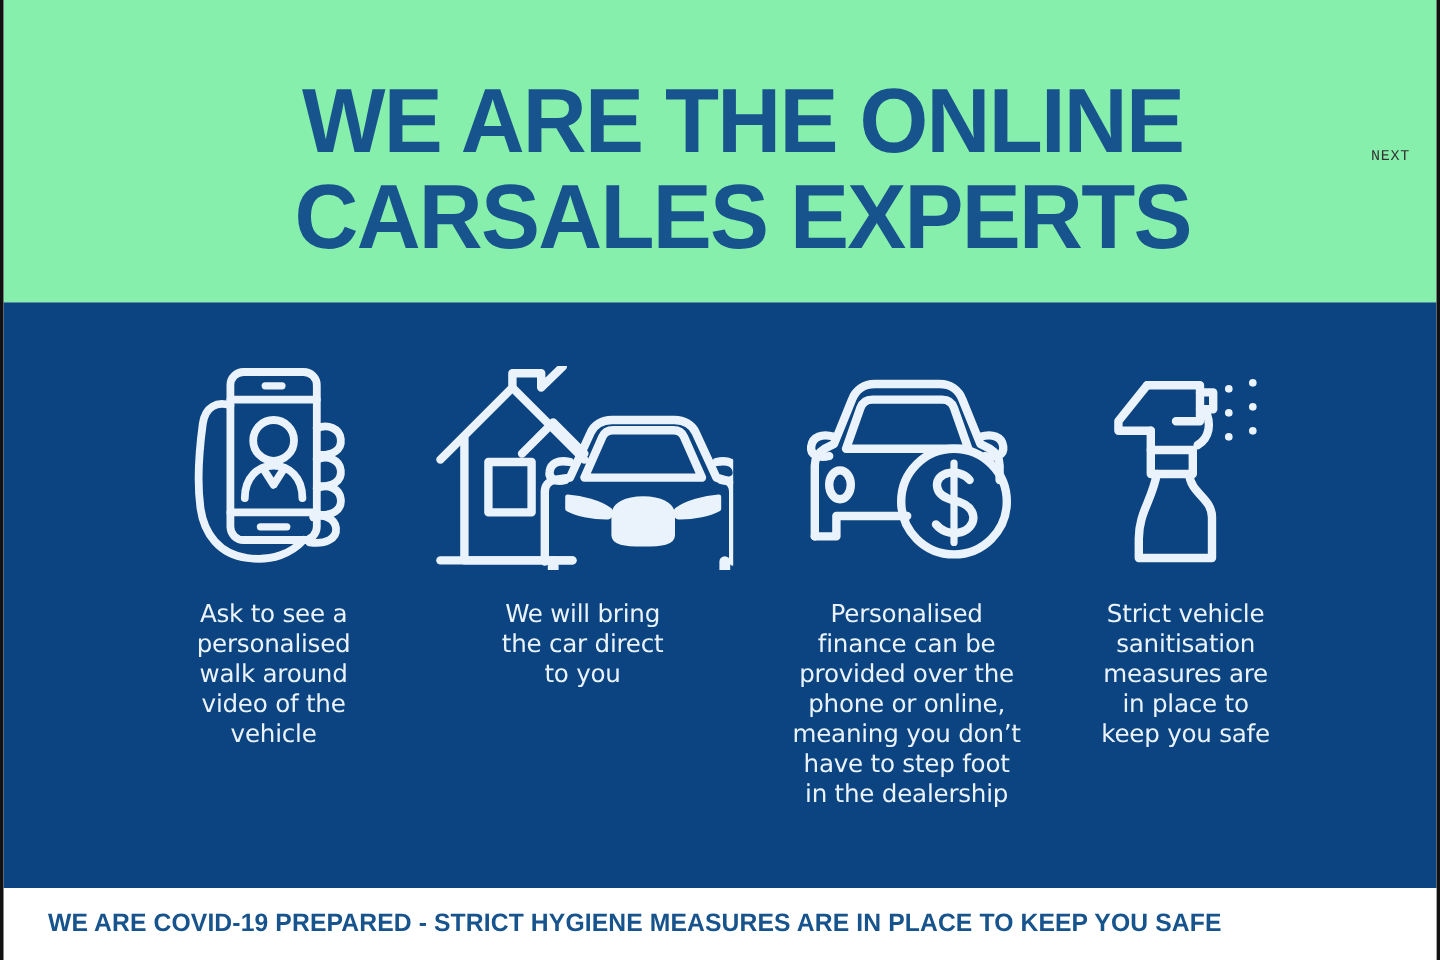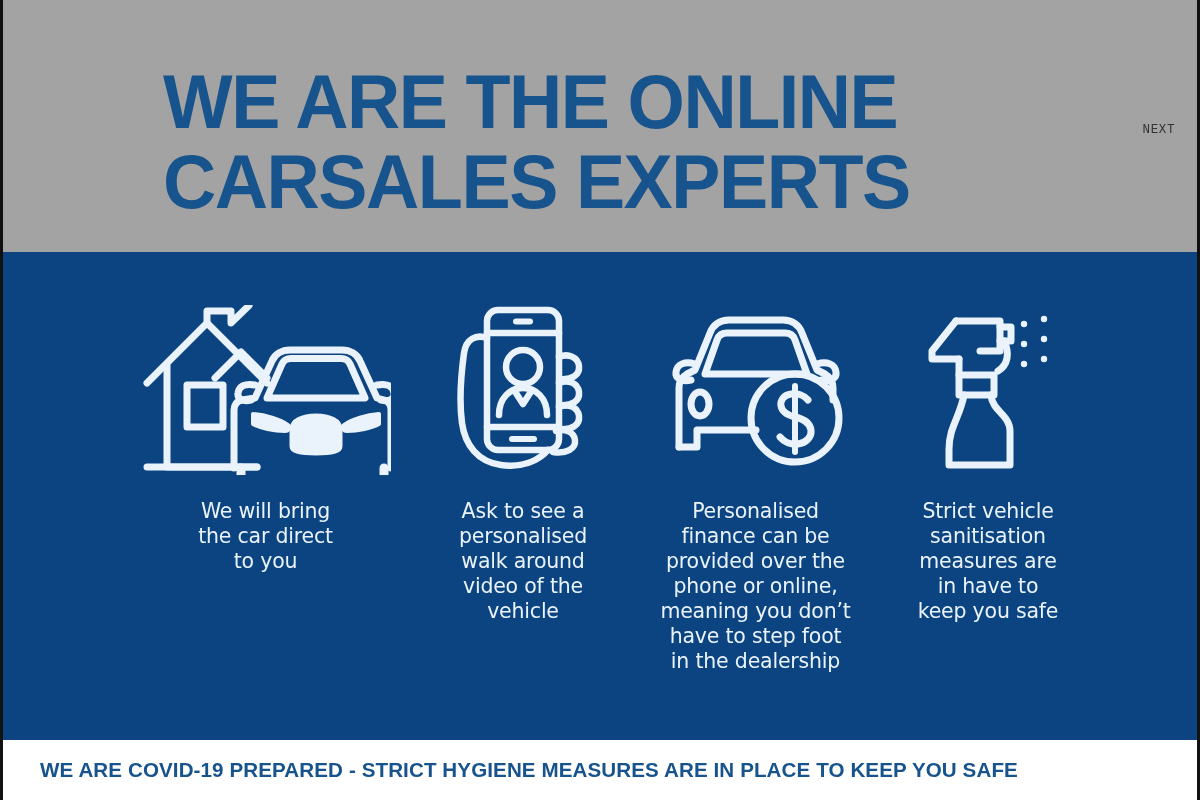--- a/index.html
+++ b/index.html
@@ -25,21 +25,22 @@
     overflow: hidden;
   }
 
   
   .header-area {
     position: absolute;
     left: 0;
     top: 0;
     width: 1194px;
     height: 252px;
-    background: #a3a3a3;
+    background: #86efac;
+    text-align: center;
   }
 
   .headline {
     position: absolute;
     left: 160px;
     top: 62px;
     width: 940px;
     color: #17538C;
     font-family: "Liberation Sans Narrow", "Liberation Sans", sans-serif;
     font-weight: bold;
@@ -148,20 +149,54 @@
   <div class="header-area">
     <div class="headline">WE ARE THE ONLINE
 CARSALES EXPERTS</div>
 
     <div class="next-label">NEXT</div>
   </div>
 
   <div class="blue-band">
     <div class="features">
 
+      <div class="feature col-2">
+        <div class="icon-box">
+          <svg width="135" height="170" viewBox="0 0 135 170" fill="none" stroke="#EAF3FB" stroke-width="6.5" stroke-linejoin="round" stroke-linecap="round">
+
+            <rect x="31" y="5" width="72" height="140" rx="11"></rect>
+
+            <path d="M31 28 L103 28"></path>
+            <path d="M31 122 L103 122"></path>
+
+            <path d="M60 16.5 L74 16.5" stroke-width="6"></path>
+
+            <path d="M56 134 L78 134" stroke-width="6"></path>
+
+            <circle cx="67" cy="62" r="17"></circle>
+
+            <path d="M43 110 C43 93 54 83 67 83 C80 83 91 93 91 110"></path>
+
+            <path d="M58 85 L67 99 L76 85"></path>
+
+            <path d="M31 33 C20 29 10 34 8 48 C5 70 3 96 6 118 C9 140 22 157 45 160 C66 163 82 156 92 145"></path>
+
+            <path d="M103 52 C112 48 122 52 123 61 C124 70 116 75 104 74"></path>
+            <path d="M103 78 C112 74 122 78 123 87 C124 96 116 101 104 100"></path>
+            <path d="M103 102 C112 98 122 102 123 111 C124 120 116 125 104 124"></path>
+            <path d="M100 126 C109 123 118 127 119 135 C120 144 110 149 97 147"></path>
+          </svg>
+        </div>
+        <div class="feature-text">Ask to see a
+personalised
+walk around
+video of the
+vehicle</div>
+      </div>
+
       <div class="feature col-1">
         <div class="icon-box">
           <svg width="250" height="170" viewBox="0 0 250 170" fill="none" stroke="#EAF3FB" stroke-width="7" stroke-linejoin="round" stroke-linecap="round">
 
             <path d="M6 78 L66 18 L66 6 L90 6 L90 18 L108 0.5"></path>
             <path d="M66 18 L126 78"></path>
             <path d="M26 60 L26 162 L116 162"></path>
 
             <path d="M74 73 L100 47 L126 73"></path>
 
@@ -191,54 +226,20 @@
             <path d="M238 109 C226 110 211 114 203 120 C201 122 202 126 206 126 C217 126 231 123 238 119 Z" fill="#EAF3FB" stroke="#EAF3FB" stroke-width="4"></path>
 
             <path d="M100 163 L100 170" stroke-width="9"></path>
             <path d="M243 163 L243 170" stroke-width="9"></path>
             <path d="M6 162 L116 162"></path>
           </svg>
         </div>
         <div class="feature-text">We will bring
 the car direct
 to you</div>
-      </div>
-
-      <div class="feature col-2">
-        <div class="icon-box">
-          <svg width="135" height="170" viewBox="0 0 135 170" fill="none" stroke="#EAF3FB" stroke-width="6.5" stroke-linejoin="round" stroke-linecap="round">
-
-            <rect x="31" y="5" width="72" height="140" rx="11"></rect>
-
-            <path d="M31 28 L103 28"></path>
-            <path d="M31 122 L103 122"></path>
-
-            <path d="M60 16.5 L74 16.5" stroke-width="6"></path>
-
-            <path d="M56 134 L78 134" stroke-width="6"></path>
-
-            <circle cx="67" cy="62" r="17"></circle>
-
-            <path d="M43 110 C43 93 54 83 67 83 C80 83 91 93 91 110"></path>
-
-            <path d="M58 85 L67 99 L76 85"></path>
-
-            <path d="M31 33 C20 29 10 34 8 48 C5 70 3 96 6 118 C9 140 22 157 45 160 C66 163 82 156 92 145"></path>
-
-            <path d="M103 52 C112 48 122 52 123 61 C124 70 116 75 104 74"></path>
-            <path d="M103 78 C112 74 122 78 123 87 C124 96 116 101 104 100"></path>
-            <path d="M103 102 C112 98 122 102 123 111 C124 120 116 125 104 124"></path>
-            <path d="M100 126 C109 123 118 127 119 135 C120 144 110 149 97 147"></path>
-          </svg>
-        </div>
-        <div class="feature-text">Ask to see a
-personalised
-walk around
-video of the
-vehicle</div>
       </div>
 
       <div class="feature col-3">
         <div class="icon-box">
           <svg width="190" height="155" viewBox="0 0 190 155" fill="none" stroke="#EAF3FB" stroke-width="7" stroke-linejoin="round" stroke-linecap="round">
 
             <path d="M18 135
                      L18 76
                      C18 70 21 65 26 62
                      L34 58
@@ -304,21 +305,21 @@
             <circle cx="126" cy="12" r="3.2" fill="#EAF3FB" stroke="none"></circle>
             <circle cx="106" cy="37" r="3.2" fill="#EAF3FB" stroke="none"></circle>
             <circle cx="126" cy="32" r="3.2" fill="#EAF3FB" stroke="none"></circle>
             <circle cx="106" cy="57" r="3.2" fill="#EAF3FB" stroke="none"></circle>
             <circle cx="126" cy="52" r="3.2" fill="#EAF3FB" stroke="none"></circle>
           </svg>
         </div>
         <div class="feature-text">Strict vehicle
 sanitisation
 measures are
-in have to
+in place to
 keep you safe</div>
       </div>
 
     </div>
   </div>
 
   <div class="bottom-banner">
     <div class="banner-text">WE ARE COVID-19 PREPARED - STRICT HYGIENE MEASURES ARE IN PLACE TO KEEP YOU SAFE</div>
   </div>
 

